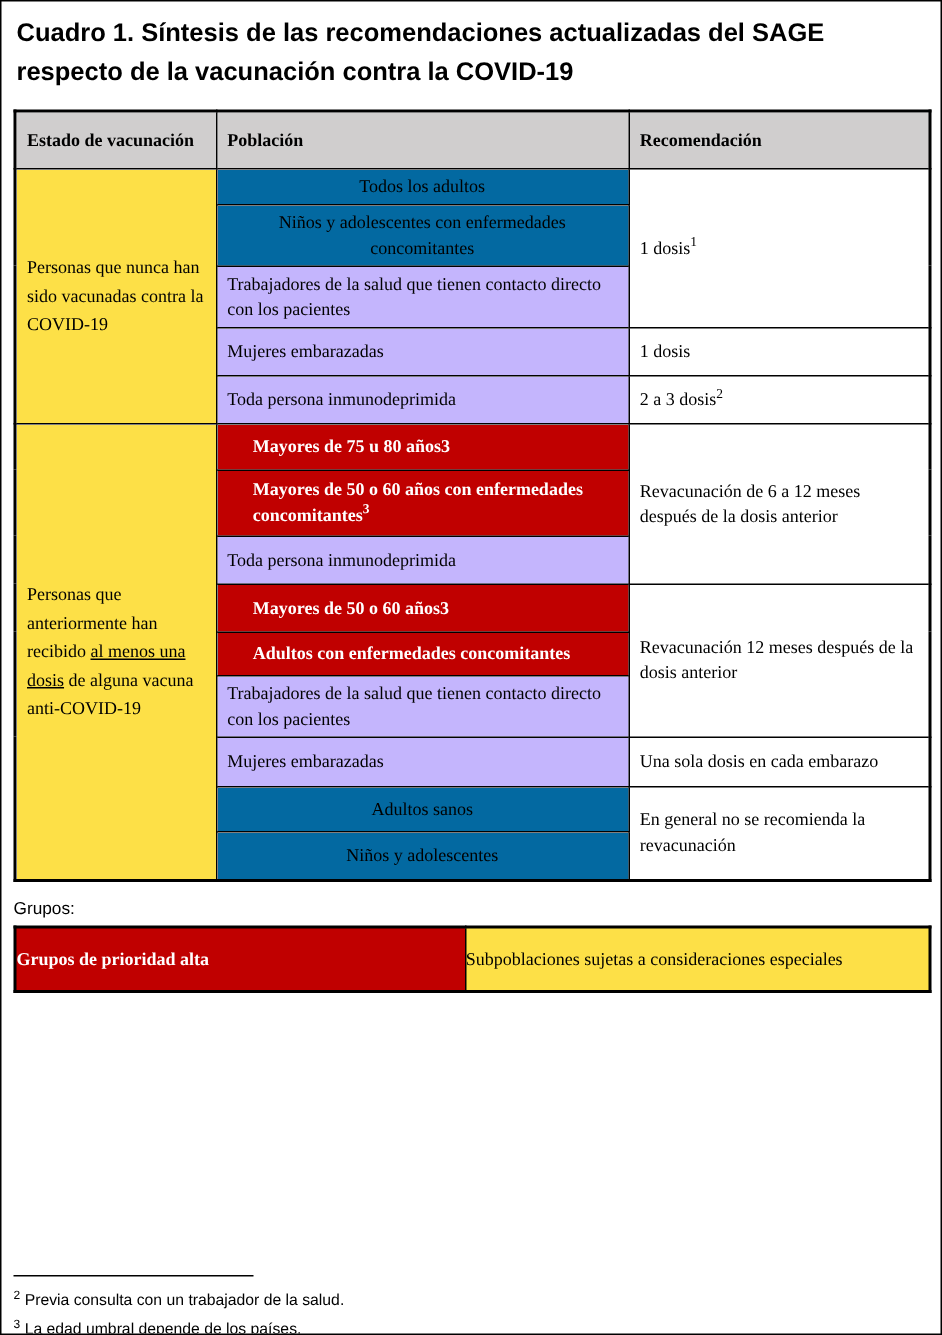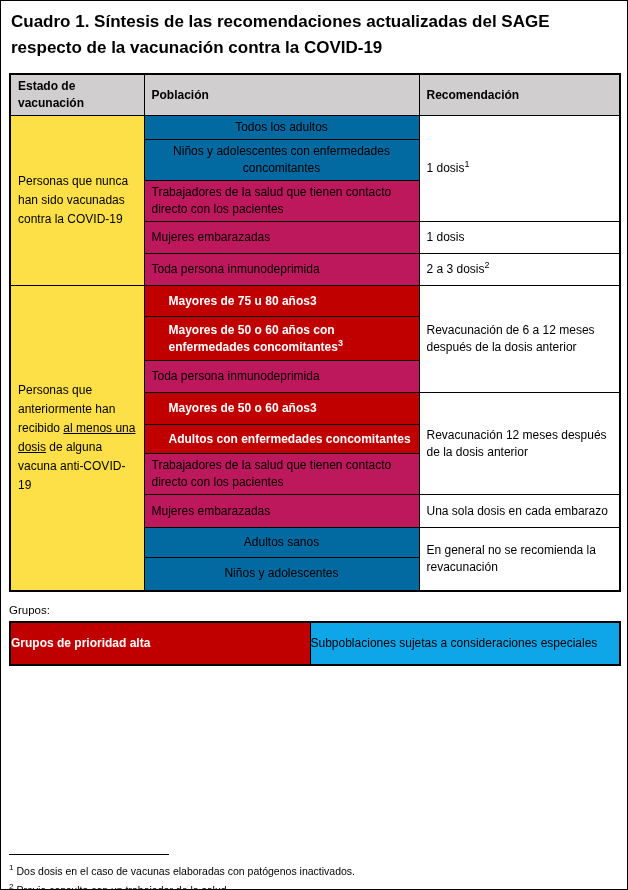--- a/index.html
+++ b/index.html
@@ -14,21 +14,21 @@
   .page { padding: 8px 8px 0 8px; }
 
   .doc-title {
     font-size: 17px;
     font-weight: bold;
     line-height: 1.5;
     margin: 0 0 13px 2px;
     width: 612px;
   }
 
-  table { border-collapse: collapse; table-layout: fixed; }
+  table { border-collapse: collapse; table-layout: fixed; font-family: Liberation Serif, serif; }
 
   .main-table {
     width: 610px;
     border: 2px solid #000;
   }
   .main-table th, .main-table td {
     border: 1px solid #000;
     padding: 3px 7px;
     font-size: 12px;
     line-height: 17px;
@@ -42,21 +42,21 @@
     font-weight: bold;
   }
   td.estado { background: #fde047; line-height: 19px; }
   td.rec    { background: #ffffff; }
   td.cat-high {
     background: #C00000;
     color: #ffffff;
     font-weight: bold;
     padding-left: 24px;
   }
-  td.cat-special { background: #be185d; }
+  td.cat-special { background: #c4b5fd; }
   td.cat-none { background: #0369a1; text-align: center; }
   .underline { text-decoration: underline; }
   sup { font-size: 9px; line-height: 0; }
 
   
   .h22{height:22px}.h29{height:29px}.h30{height:30px}.h31{height:31px}
   .h32{height:32px}.h33{height:33px}.h37{height:37px}.h38{height:38px}
   .h44{height:44px}.h43{height:43px}
 
   .legend-label {
@@ -73,21 +73,21 @@
     font-size: 12px;
     line-height: 17px;
     vertical-align: middle;
   }
   .legend-red {
     background: #C00000;
     color: #fff;
     font-weight: bold;
     width: 300px;
   }
-  .legend-cream { background: #0ea5e9; width: 310px; }
+  .legend-cream { background: #fde047; width: 310px; }
 
   .footnotes-block { margin-top: 188px; }
   .footnote-rule {
     width: 160px;
     border-top: 1px solid #000;
     margin-bottom: 7px;
   }
   .footnote {
     font-size: 10.5px;
     line-height: 19px;
@@ -175,18 +175,17 @@
     <tbody>
         <tr class="h43">
       <td class="legend-red">Grupos de prioridad alta</td>
       <td class="legend-cream">Subpoblaciones sujetas a consideraciones especiales</td>
     </tr>
   </tbody>
     </table>
 
   <div class="footnotes-block">
     <div class="footnote-rule"></div>
-    <div class="footnote"><sup>1</sup><span>Dos dosis en el caso de vacunas elaboradas con patógenos inactivados.</span></div>
     <div class="footnote"><sup>2</sup><span>Previa consulta con un trabajador de la salud.</span></div>
     <div class="footnote"><sup>3</sup><span>La edad umbral depende de los países.</span></div>
   </div>
 
 </div>
 
 </body></html>

